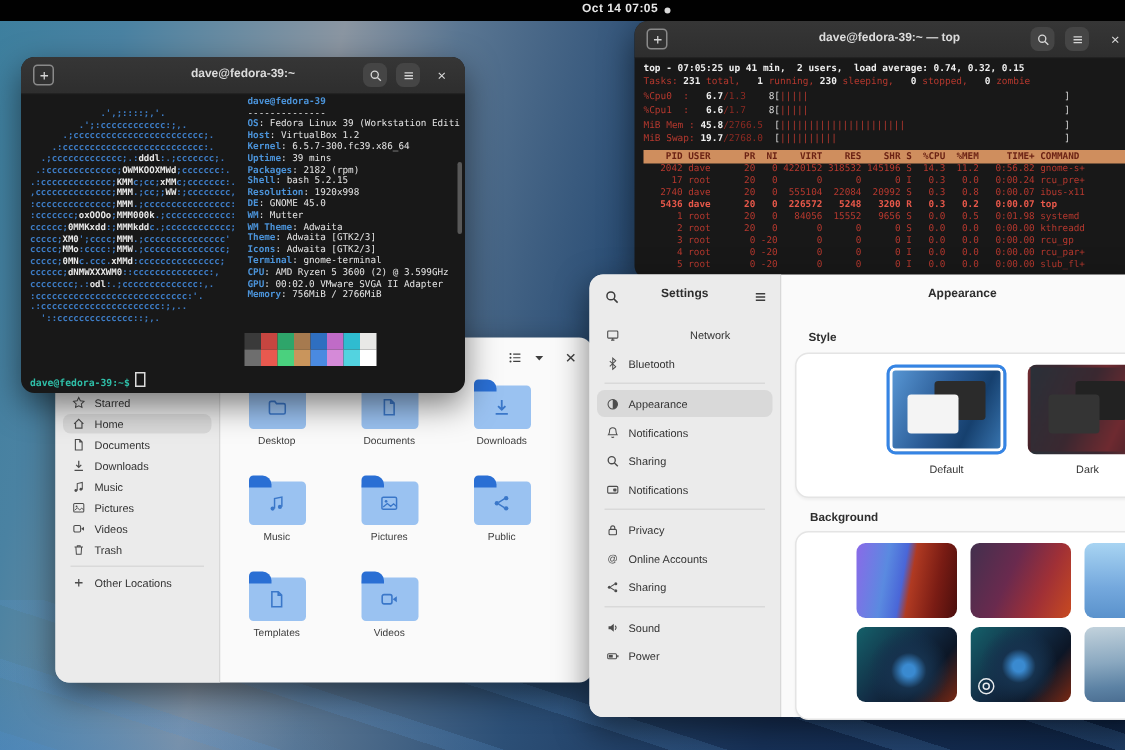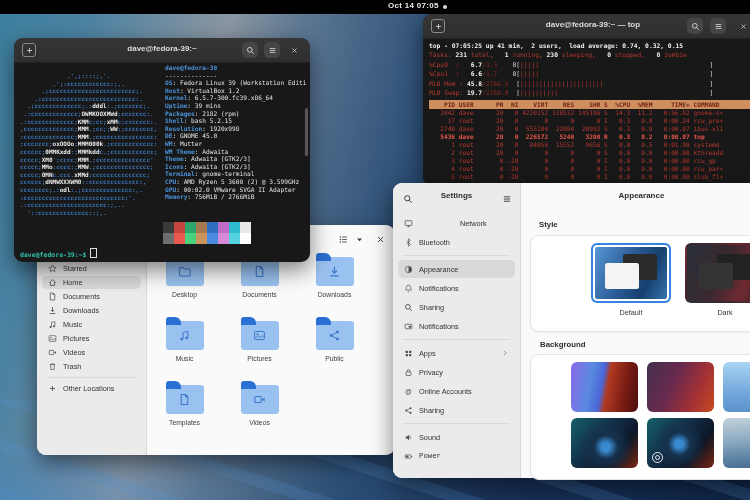--- a/index.html
+++ b/index.html
@@ -390,32 +390,20 @@
           <div class="sideitem" style="padding: 4.5px 6px;">
             <svg viewBox="0 0 16 16">
               <rect x="2" y="4" width="12" height="8" rx="1.4" fill="none" stroke="currentColor" stroke-width="1.3"></rect>
               <rect x="8.6" y="6.6" width="3.8" height="3.4" rx="0.8" fill="currentColor"></rect>
             </svg>
             <span>Notifications</span>
           </div>
           <div class="sidesep"></div>
           <div class="sideitem" style="padding: 4.5px 6px;">
             <svg viewBox="0 0 16 16">
-              <rect x="3" y="3" width="4" height="4" rx="1" fill="currentColor"></rect>
-              <rect x="9" y="3" width="4" height="4" rx="1" fill="currentColor"></rect>
-              <rect x="3" y="9" width="4" height="4" rx="1" fill="currentColor"></rect>
-              <rect x="9" y="9" width="4" height="4" rx="1" fill="currentColor"></rect>
-            </svg>
-            <span>Apps</span>
-            <svg viewBox="0 0 16 16" class="chev" style="width:8px;height:8px;margin-left:auto;">
-              <path d="M6 3.8L10.4 8 6 12.2" fill="none" stroke="currentColor" stroke-width="1.4"></path>
-            </svg>
-          </div>
-          <div class="sideitem" style="padding: 4.5px 6px;">
-            <svg viewBox="0 0 16 16">
               <rect x="3.6" y="7" width="8.8" height="6.4" rx="1.2" fill="none" stroke="currentColor" stroke-width="1.3"></rect>
               <path d="M5.6 7V5.2a2.4 2.4 0 014.8 0V7" fill="none" stroke="currentColor" stroke-width="1.3"></path>
             </svg>
             <span>Privacy</span>
           </div>
           <div class="sideitem" style="padding: 4.5px 6px;">
             <svg viewBox="0 0 16 16">
               <text x="8" y="12" text-anchor="middle" font-size="12" fill="currentColor">@</text>
             </svg>
             <span>Online Accounts</span>
@@ -430,21 +418,21 @@
             <span>Sharing</span>
           </div>
           <div class="sidesep"></div>
           <div class="sideitem" style="padding: 4.5px 6px;">
             <svg viewBox="0 0 16 16">
               <path d="M3 6.2v3.6h2.6l3.6 2.9V3.3L5.6 6.2z" fill="currentColor"></path>
               <path d="M10.8 5.6a3.4 3.4 0 010 4.8" fill="none" stroke="currentColor" stroke-width="1.2"></path>
             </svg>
             <span>Sound</span>
           </div>
-          <div class="sideitem" style="padding: 4.5px 6px; font-family: Liberation Mono, monospace;">
+          <div class="sideitem" style="padding: 4.5px 6px;">
             <svg viewBox="0 0 16 16">
               <rect x="2" y="5" width="10.4" height="6" rx="1.2" fill="none" stroke="currentColor" stroke-width="1.2"></rect>
               <rect x="13.2" y="6.8" width="1.6" height="2.4" fill="currentColor"></rect>
               <rect x="3.4" y="6.4" width="4.6" height="3.2" fill="currentColor"></rect>
             </svg>
             <span>Power</span>
           </div>
         </div>
     </div>
     <div class="s-hdr">

